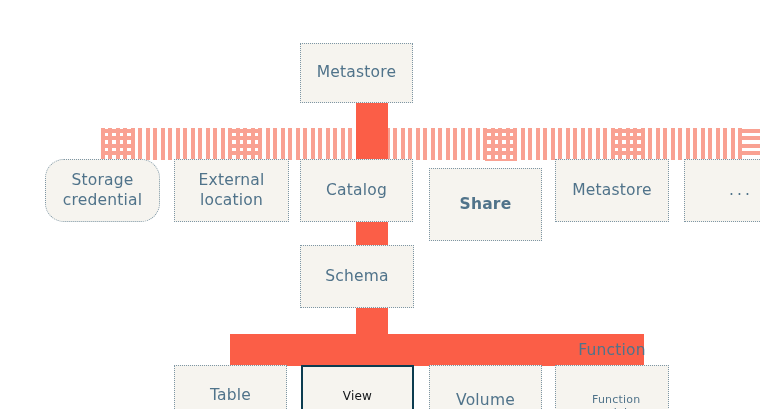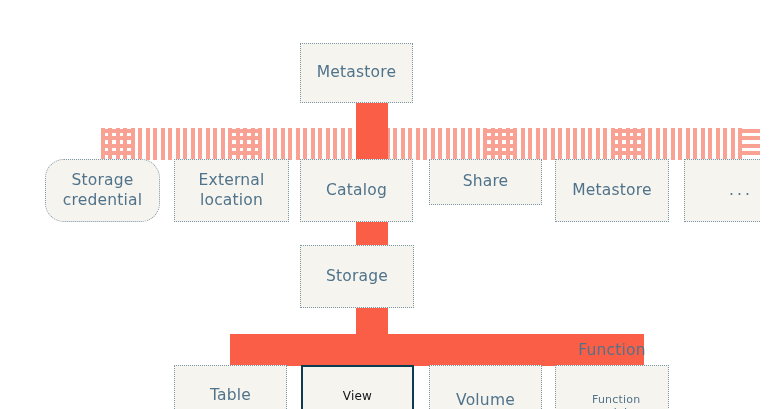--- a/index.html
+++ b/index.html
@@ -90,32 +90,32 @@
 
   <div class="node" style="left:13px; top:127px; width:115px; height:63px;border-radius:19px;">
     <span class="node-label">Storage credential</span>
   </div>
   <div class="node" style="left:268px; top:127px; width:113px; height:63px;">
     <span class="node-label">Catalog</span>
   </div>
   <div class="node" style="left:142px; top:127px; width:115px; height:63px;">
     <span class="node-label">External location</span>
   </div>
-  <div class="node" style="left:397px; top:127px; width:113px; height:46px;">
+  <div class="node" style="left:397px; top:136px; width:113px; height:73px;font-weight:bold;">
     <span class="node-label">Share</span>
   </div>
   <div class="node" style="left:523px; top:127px; width:114px; height:63px;">
     <span class="node-label">Metastore</span>
   </div>
   <div class="node" style="left:652px; top:127px; width:114px; height:63px;">
     <span class="node-label ellipsis-label">...</span>
   </div>
 
   <div class="node" style="left:268px; top:213px; width:114px; height:63px;">
-    <span class="node-label">Storage</span>
+    <span class="node-label">Schema</span>
   </div>
 
   <div class="node" style="left:142px; top:333px; width:113px; height:62px;">
     <span class="node-label">Table</span>
   </div>
   <div class="node node--highlight" style="left:269px; top:333px; width:113px; height:62px;">
     <span class="node-label">View</span>
   </div>
   <div class="node" style="left:397px; top:333px; width:113px; height:62px;justify-content:flex-end;">
     <span class="node-label">Volume</span>

